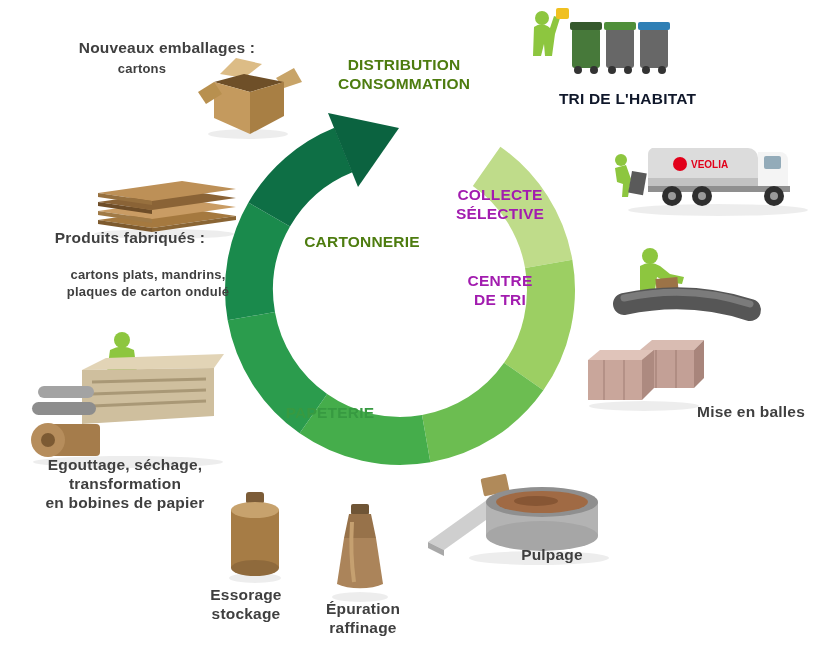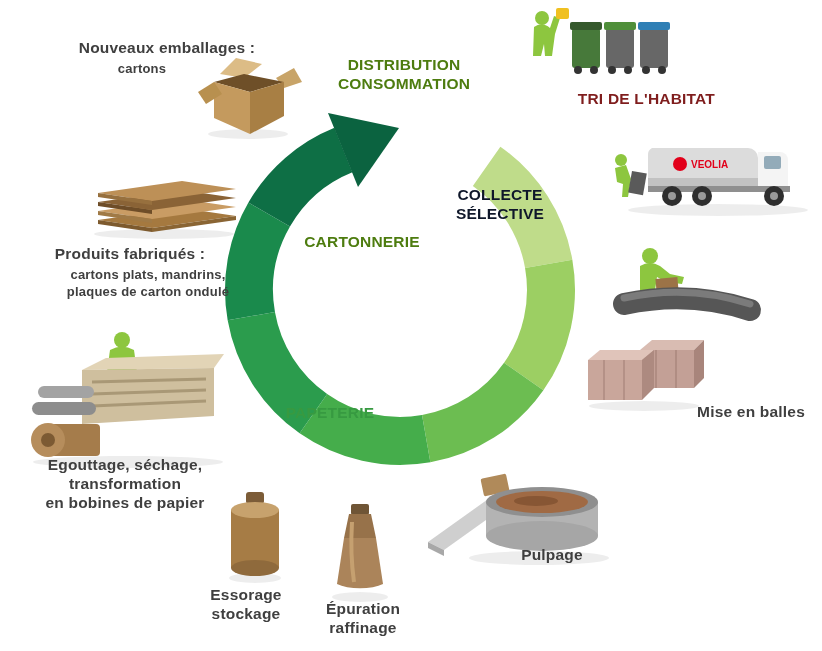--- a/index.html
+++ b/index.html
@@ -2,23 +2,23 @@
 <html><head>
 <meta charset="utf-8">
 <style>
   html,body{margin:0;padding:0;background:#ffffff;}
   #canvas{position:relative;width:822px;height:651px;background:#fff;
           font-family:"Liberation Sans",sans-serif;overflow:hidden;}
   .abs{position:absolute;}
   .lbl{position:absolute;white-space:pre-line;font-weight:bold;text-align:center;line-height:1.22;letter-spacing:.2px;}
   .stage{font-size:15.5px;}
   .dark-green{color:#4d7c0f;}
-  .mid-green{color:#0f172a;}
+  .mid-green{color:#a21caf;}
   .pap-green{color:#379a41;}
-  .light-green{color:#7f1d1d;text-align:right;}
+  .light-green{color:#0f172a;}
   .step{font-size:15.5px;color:#3f3f3f;}
   .sub{font-size:13px;color:#3f3f3f;font-weight:bold;line-height:1.3;}
 </style>
 </head>
 <body>
 
 <div id="canvas">
 
   <svg class="abs" style="left:0;top:0" width="822" height="651">
     <path d="M486.6 166.3 A151 151 0 0 1 548.7 263.8" stroke="#bfdc8a" stroke-width="48" fill="none"></path>
@@ -158,33 +158,35 @@
       <circle cx="130" cy="66" r="4" fill="#333"></circle>
         <circle cx="146" cy="66" r="4" fill="#333"></circle>
     </g>
   </svg>
 
   <div class="lbl stage dark-green" style="left:300px;top:56px;width:208px">DISTRIBUTION
 CONSOMMATION</div>
   <div class="lbl stage light-green" style="left:540px;top:90px;width:175px">TRI DE L'HABITAT</div>
   <div class="lbl stage mid-green" style="left:452px;top:186px;width:96px">COLLECTE
 SÉLECTIVE</div>
+  <div class="lbl stage mid-green" style="left:462px;top:272px;width:76px">CENTRE
+DE TRI</div>
   <div class="lbl stage dark-green" style="left:300px;top:233px;width:124px">CARTONNERIE</div>
   <div class="lbl stage pap-green" style="left:284px;top:404px;width:92px">PAPETERIE</div>
 
   <div class="lbl step" style="left:686px;top:403px;width:130px">Mise en balles</div>
   <div class="lbl step" style="left:510px;top:546px;width:84px">Pulpage</div>
   <div class="lbl step" style="left:316px;top:600px;width:94px">Épuration
 raffinage</div>
   <div class="lbl step" style="left:202px;top:586px;width:88px">Essorage
 stockage</div>
   <div class="lbl step" style="left:20px;top:456px;width:210px">Egouttage, séchage,
 transformation
 en bobines de papier</div>
 
-  <div class="lbl step" style="left:16px;top:245px;width:228px">Produits fabriqués :</div>
+  <div class="lbl step" style="left:16px;top:229px;width:228px">Produits fabriqués :</div>
   <div class="lbl sub" style="left:34px;top:267px;width:228px">cartons plats, mandrins,
 plaques de carton ondulé</div>
 
   <div class="lbl step" style="left:52px;top:39px;width:230px">Nouveaux emballages :</div>
   <div class="lbl sub" style="left:52px;top:61px;width:180px">cartons</div>
 
 </div>
 
 </body></html>

